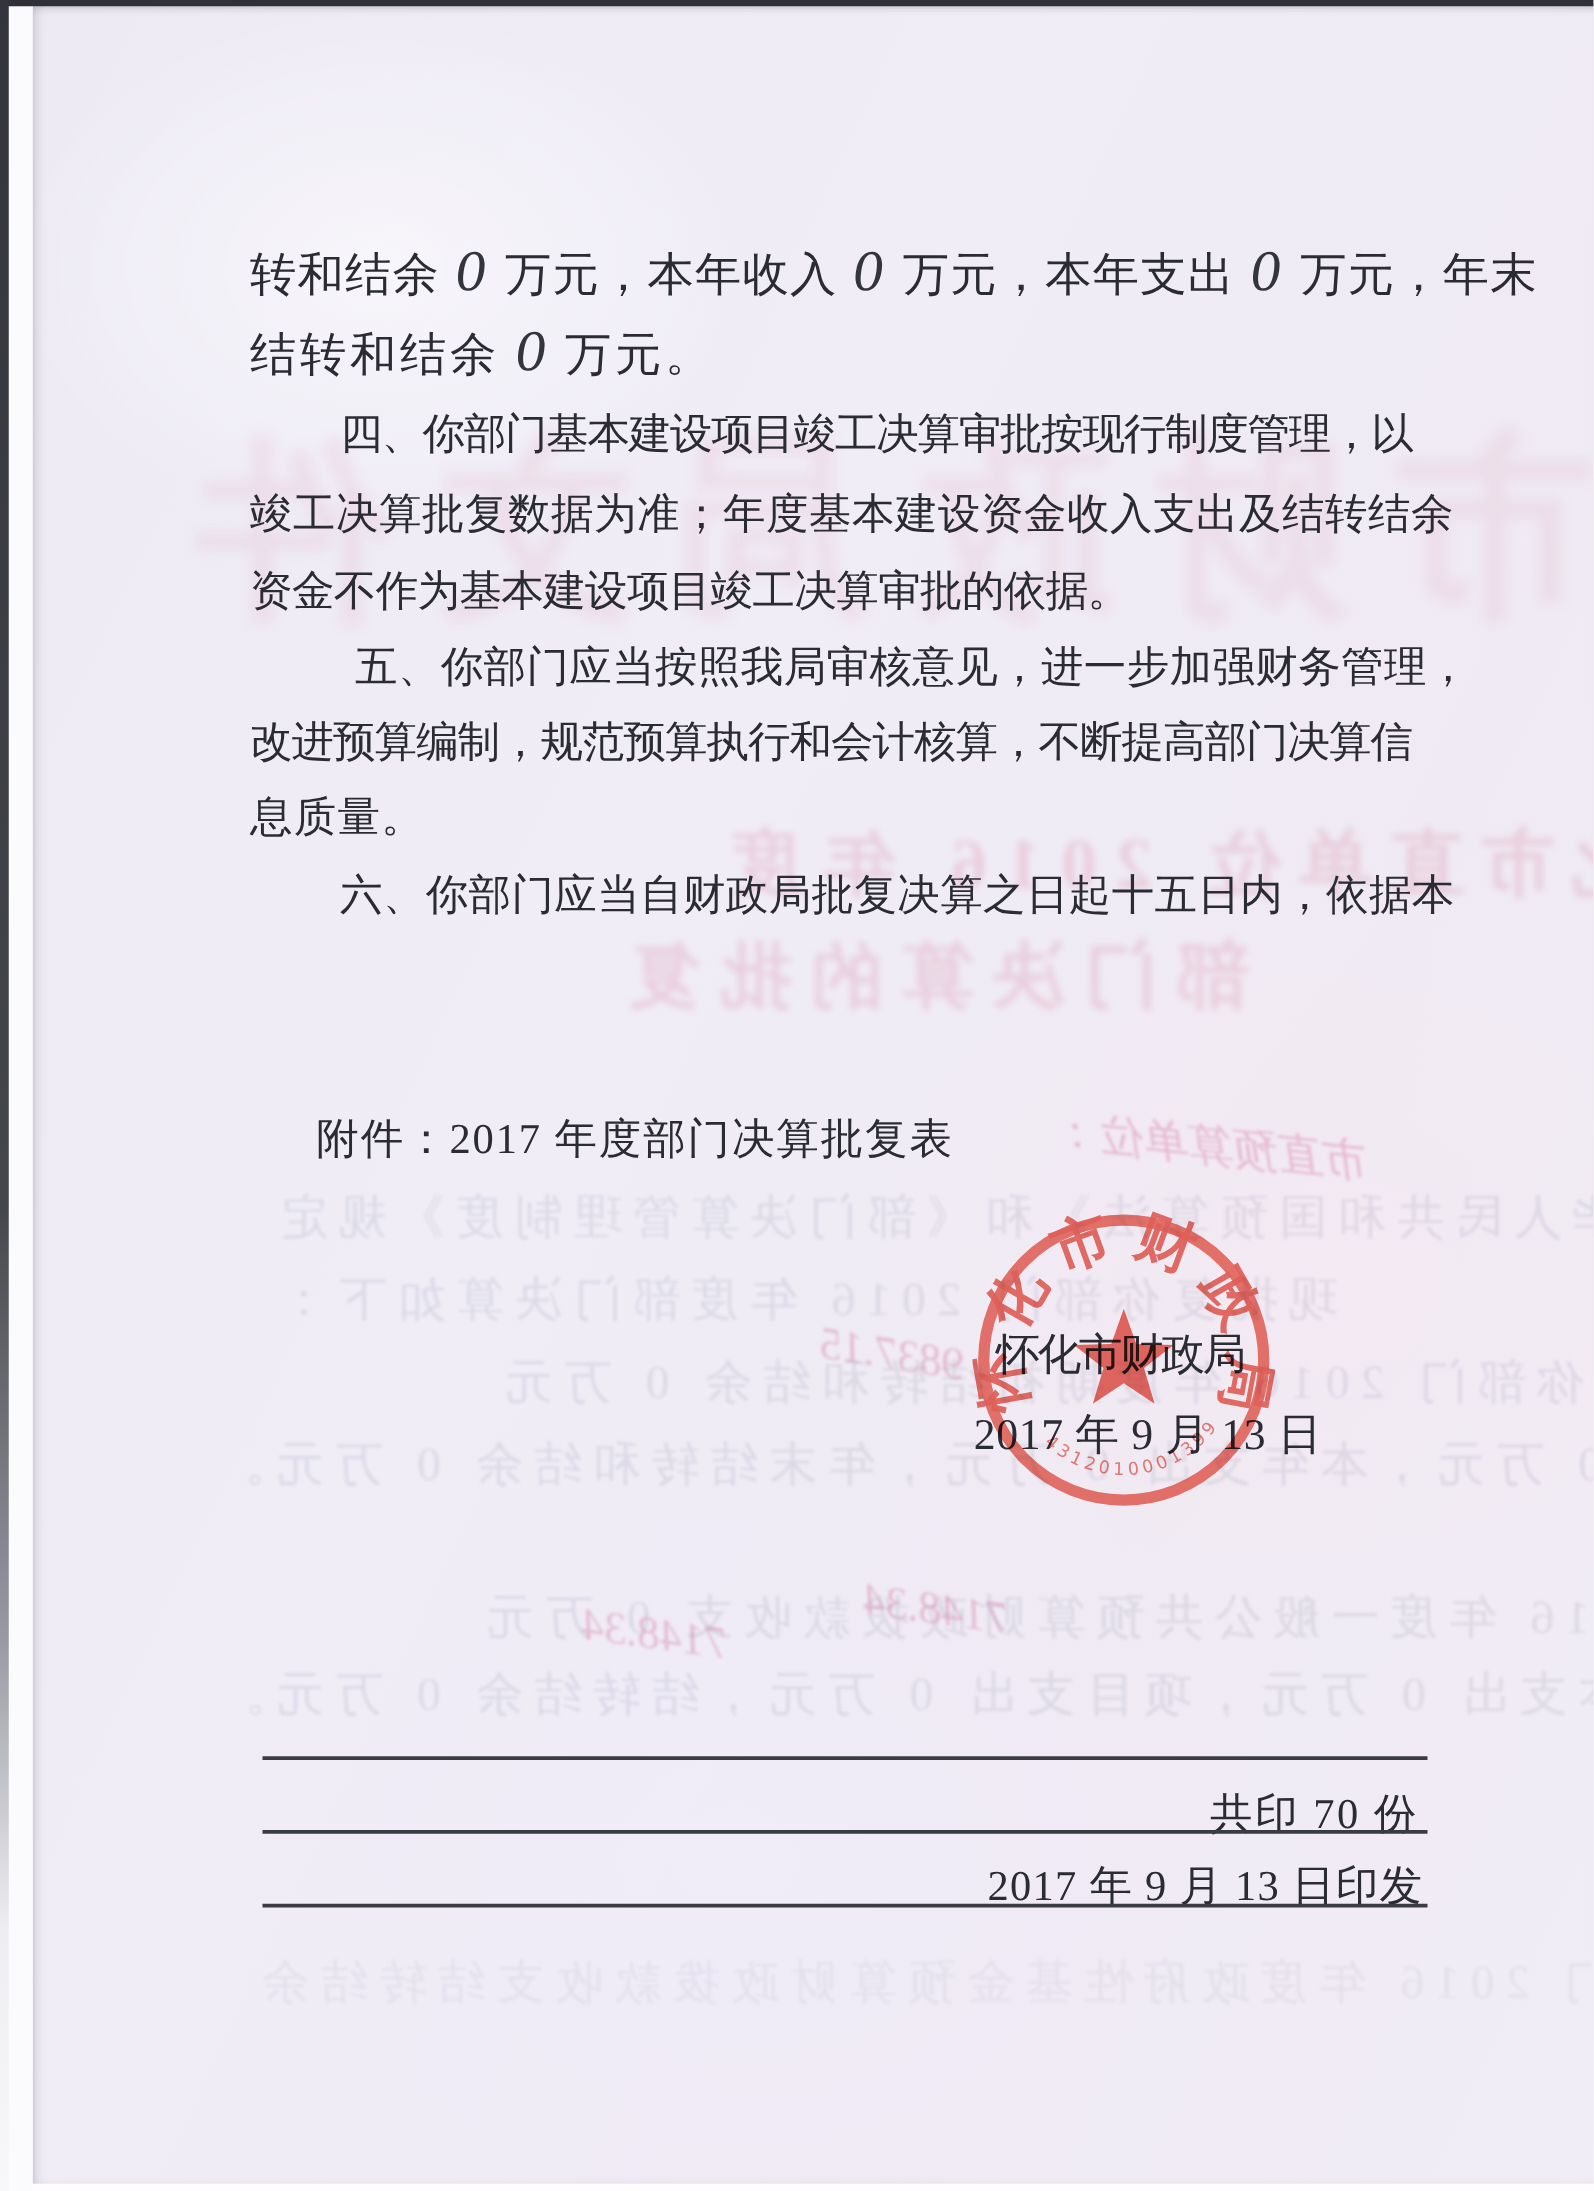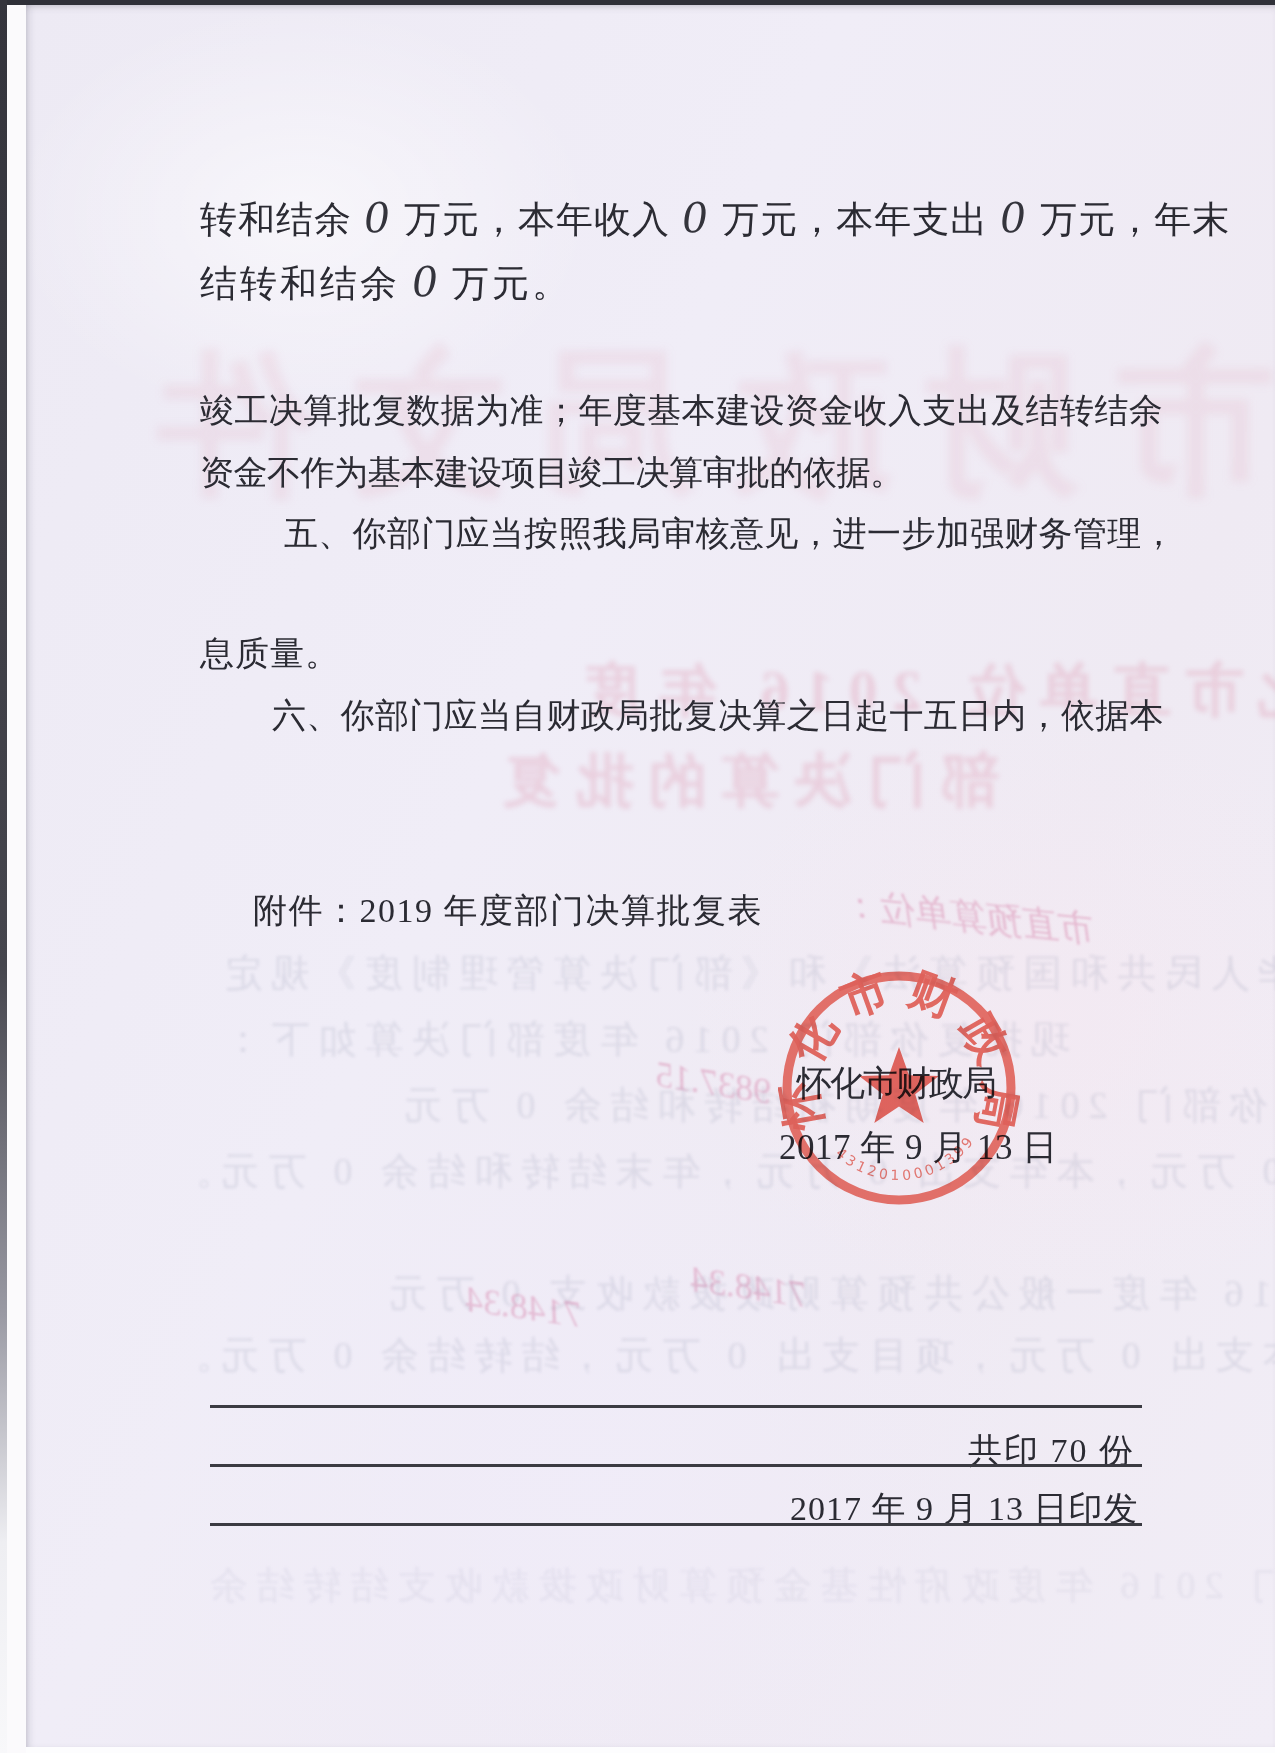--- a/index.html
+++ b/index.html
@@ -93,27 +93,29 @@
   <div class="bt bt-gray bt7">本年收入 0 万元，本年支出 0 万元，年末结转和结余 0 万元。</div>
   <div class="bt bt-gray bt8">二、你部门 2016 年度一般公共预算财政拨款收支 0 万元</div>
   <div class="bt bt-gray bt9">其中：基本支出 0 万元，项目支出 0 万元，结转结余 0 万元。</div>
   <div class="bt bt-hand bt10">9837.15</div>
   <div class="bt bt-hand bt11">7148.34</div>
   <div class="bt bt-hand bt12">7148.34</div>
   <div class="bt bt-gray bt13">三、你部门 2016 年度政府性基金预算财政拨款收支结转结余</div>
 
   <div class="tx fs37 l0"><span>转和结余</span><span class="hw">0</span><span>万元，本年收入</span><span class="hw">0</span><span>万元，本年支出</span><span class="hw">0</span><span>万元，年末</span></div>
   <div class="tx fs37 l1"><span>结转和结余</span><span class="hw">0</span><span>万元。</span></div>
+  <div class="tx fs34 l2"><span>四、你部门基本建设项目竣工决算审批按现行制度管理，以</span></div>
   <div class="tx fs34 l4"><span>资金不作为基本建设项目竣工决算审批的依据。</span></div>
   <div class="tx fs34 l3"><span>竣工决算批复数据为准；年度基本建设资金收入支出及结转结余</span></div>
   <div class="tx fs34 l5"><span>五、你部门应当按照我局审核意见，进一步加强财务管理，</span></div>
+  <div class="tx fs34 l6"><span>改进预算编制，规范预算执行和会计核算，不断提高部门决算信</span></div>
   <div class="tx fs34 l7"><span>息质量。</span></div>
   <div class="tx fs34 l8"><span>六、你部门应当自财政局批复决算之日起十五日内，依据本</span></div>
 
-  <div class="tx fs34 attach">附件：2019 年度部门决算批复表</div>
+  <div class="tx fs34 attach">附件：2017 年度部门决算批复表</div>
 
   <div class="tx sig-agency">怀化市财政局</div>
   <div class="tx sig-date">2017 年 9 月 13 日</div>
 
   <svg class="seal" viewBox="0 0 242 242">
     <circle cx="121" cy="121" r="112" fill="none" stroke="#ed685c" stroke-width="9" opacity="0.95"></circle>
     <polygon fill="#e85a4e" opacity="0.95" points="121,80 131,108.2 160.9,109 137.2,127.3 145.7,156 121,139.5 96.3,156 104.8,127.3 81.1,109 111,108.2"></polygon>
     <defs>
       <path id="sealArcTop" d="M 48.3 163 A 84 84 0 1 1 193.7 163" fill="none"></path>
       <path id="sealArcBottom" d="M 45.6 173.8 A 92 92 0 0 0 196.4 173.8" fill="none"></path>

